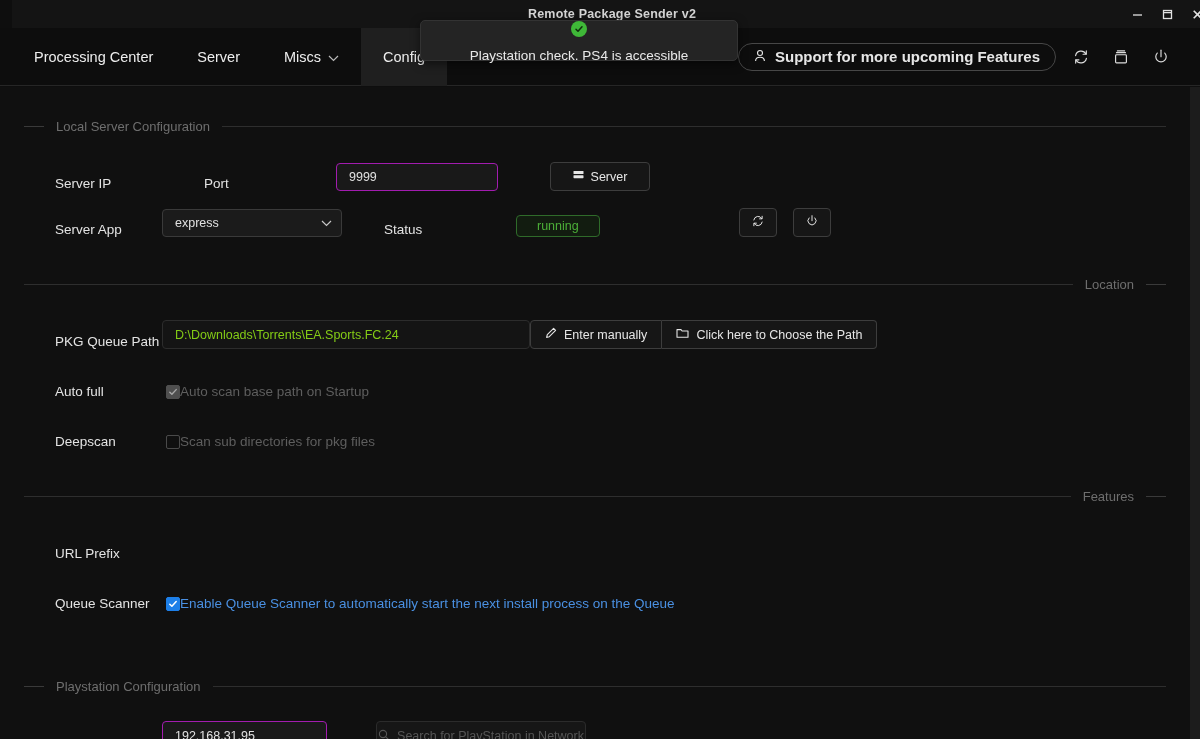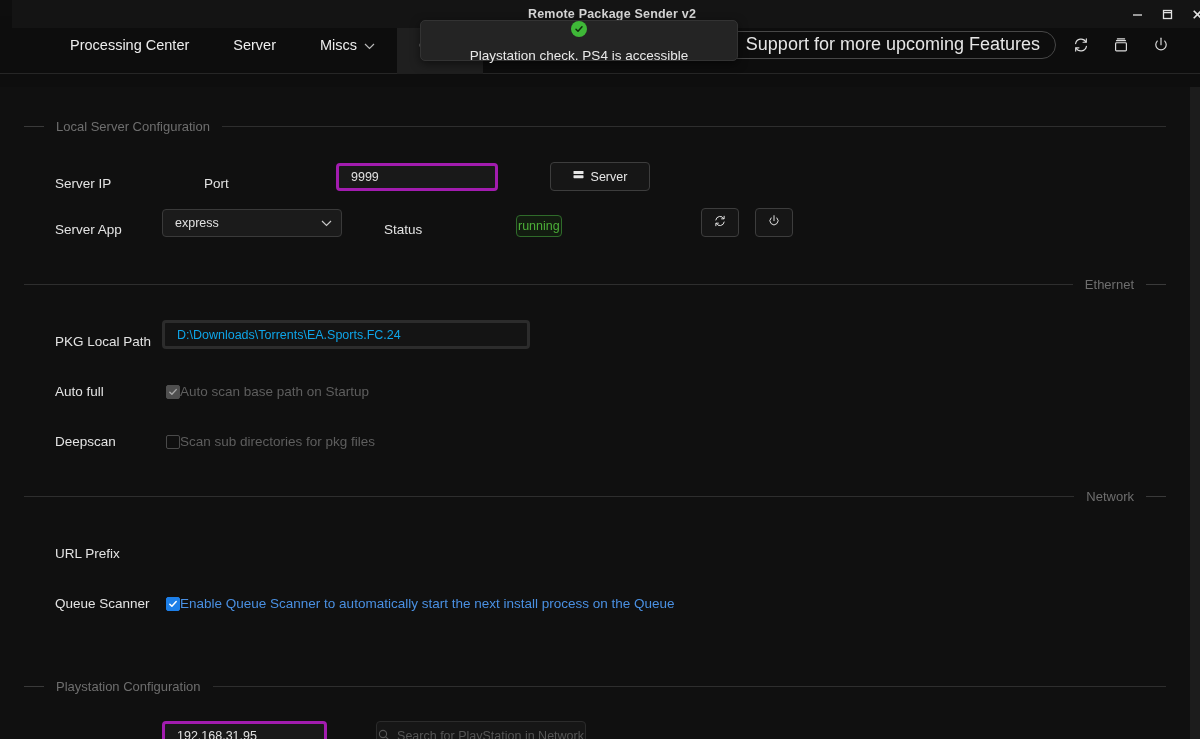--- a/index.html
+++ b/index.html
@@ -39,27 +39,26 @@
   .win-btns { display: flex; height: 28px; margin-left: auto; z-index: 2; }
   .win-btn {
     width: 30px; height: 28px;
     display: flex; align-items: center; justify-content: center;
     color: #e2e2e2;
   }
   .win-btn svg { display: block; }
 
   
   .tabbar {
-    position: absolute; top: 16px; left: 0;
+    position: absolute; top: 28px; left: 0;
     width: 1200px; height: 58px;
     background: #0d0d0d;
     border-bottom: 1px solid #262626;
     display: flex; align-items: stretch;
     z-index: 10;
-    padding-left: 36px;
   }
   .tabs { display: flex; align-items: stretch; margin-left: 12px; }
   .tab {
     display: flex; align-items: center; gap: 7px;
     padding: 0 22px;
     font-size: 14.5px;
     color: #ededed;
     height: 58px;
     white-space: nowrap;
   }
@@ -67,23 +66,24 @@
   .tab .chev { display: inline-block; color: #b9b9b9; }
   .tabbar-right {
     margin-left: auto;
     display: flex; align-items: center; gap: 10px;
     padding-right: 24px;
   }
   .support-btn {
     display: flex; align-items: center; gap: 9px;
     height: 28px; padding: 0 15px;
     border: 1px solid #474747; border-radius: 14px;
-    color: #e6e6e6; font-size: 18px;
+    color: #e6e6e6; font-size: 15px;
     background: transparent;
     white-space: nowrap;
+    font-weight: bold;
   }
   .icon-btn {
     width: 30px; height: 30px;
     display: flex; align-items: center; justify-content: center;
     color: #dcdcdc; background: transparent; border: none;
   }
 
   
   .toast {
     position: absolute;
@@ -156,44 +156,44 @@
     font-size: 12.5px; color: #e0e0e0;
   }
   .select .chev {
     position: absolute; right: 9px; top: 50%;
     transform: translateY(-50%);
     color: #c8c8c8;
   }
   .input {
     height: 28px;
     background: #191919;
-    border: 3px solid #a21caf;
+    border: 1px solid #a21caf;
     border-radius: 4px;
     display: flex; align-items: center;
     padding: 0 12px;
     font-size: 12.5px; color: #e0e0e0;
   }
-  .input.ph { color: #0ea5e9; }
+  .input.ph { color: #84cc16; }
   .btn {
     height: 29px;
     background: #161616;
     border: 1px solid #3d3d3d;
     border-radius: 4px;
     display: inline-flex; align-items: center; justify-content: center;
     gap: 7px;
     padding: 0 14px;
     font-size: 12.5px; color: #e6e6e6;
     white-space: nowrap;
   }
   .btn.disabled { color: #565656; border-color: #2b2b2b; }
   .btn.sq { width: 38px; padding: 0; }
   .badge {
     height: 22px;
     display: inline-flex; align-items: center;
-    padding: 0 1px;
+    padding: 0 20px;
     border: 1px solid #2f6b2a; border-radius: 4px;
     background: #121c10;
     font-size: 12.5px; color: #4caf38;
   }
   .btngroup { display: flex; }
   .btngroup .btn { border-radius: 0; border-left-width: 0; }
   .btngroup .btn:first-child { border-radius: 4px 0 0 4px; border-left-width: 1px; }
   .btngroup .btn:last-child { border-radius: 0 4px 4px 0; }
 
   .chk {
@@ -375,30 +375,48 @@
             <line x1="10" y1="2.4" x2="10" y2="9.6" stroke="currentColor" stroke-width="1.4" stroke-linecap="round"></line>
           </svg>
         </span>
       </div>
     </div>
 
     <div class="spacer-36"></div>
 
     <div class="sec">
       <div class="rule"></div>
-      <div class="lbl">Ethernet</div>
+      <div class="lbl">Location</div>
       <div class="stub"></div>
     </div>
 
     <div class="spacer-20"></div>
 
     <div class="row">
-      <div class="rowlabel">PKG Local Path</div>
+      <div class="rowlabel">PKG Queue Path</div>
       <div class="input ph" style="width:368px;height:29px;background:#141414;border-color:#2c2c2c;">
         <span>D:\Downloads\Torrents\EA.Sports.FC.24</span>
+      </div>
+      <div class="btngroup">
+        <div class="btn">
+          <span>
+            <svg width="12" height="12" viewBox="0 0 12 12">
+                <path d="M8.6 1.4l2 2L4.3 9.7 1.6 10.4 2.3 7.7z" fill="none" stroke="currentColor" stroke-width="1.1" stroke-linejoin="round"></path>
+              </svg>
+          </span>
+          <span>Enter manually</span>
+        </div>
+        <div class="btn">
+          <span>
+            <svg width="13" height="12" viewBox="0 0 13 12">
+                <path d="M1 2.6h4l1.1 1.4H12v6.2H1z" fill="none" stroke="currentColor" stroke-width="1.1" stroke-linejoin="round"></path>
+              </svg>
+          </span>
+          <span>Click here to Choose the Path</span>
+        </div>
       </div>
     </div>
 
     <div class="spacer-16"></div>
 
     <div class="row">
       <div class="rowlabel">Auto full</div>
       <div class="chk">
         <span class="box checked-dis">
           <svg width="10" height="10" viewBox="0 0 10 10">
@@ -416,21 +434,21 @@
       <div class="chk">
         <span class="box"></span>
         <span class="txt">Scan sub directories for pkg files</span>
       </div>
     </div>
 
     <div class="spacer-36"></div>
 
     <div class="sec">
       <div class="rule"></div>
-      <div class="lbl">Network</div>
+      <div class="lbl">Features</div>
       <div class="stub"></div>
     </div>
 
     <div class="spacer-20"></div>
 
     <div class="row">
       <div class="rowlabel">URL Prefix</div>
     </div>
 
     <div class="spacer-16"></div>

